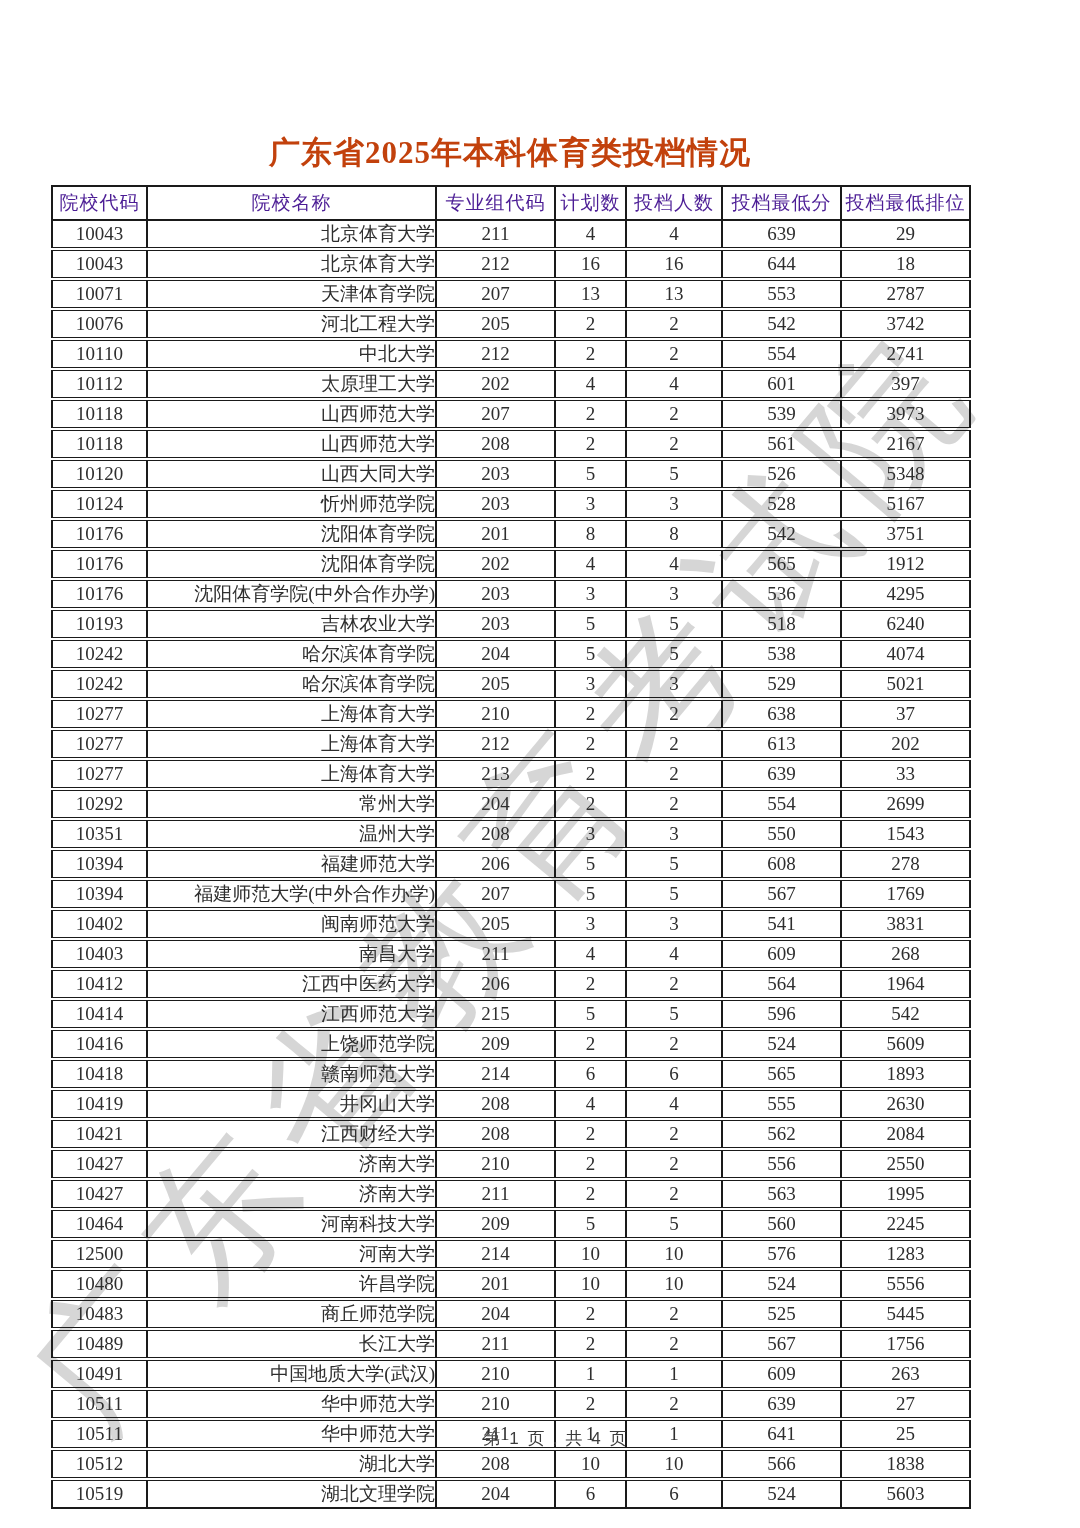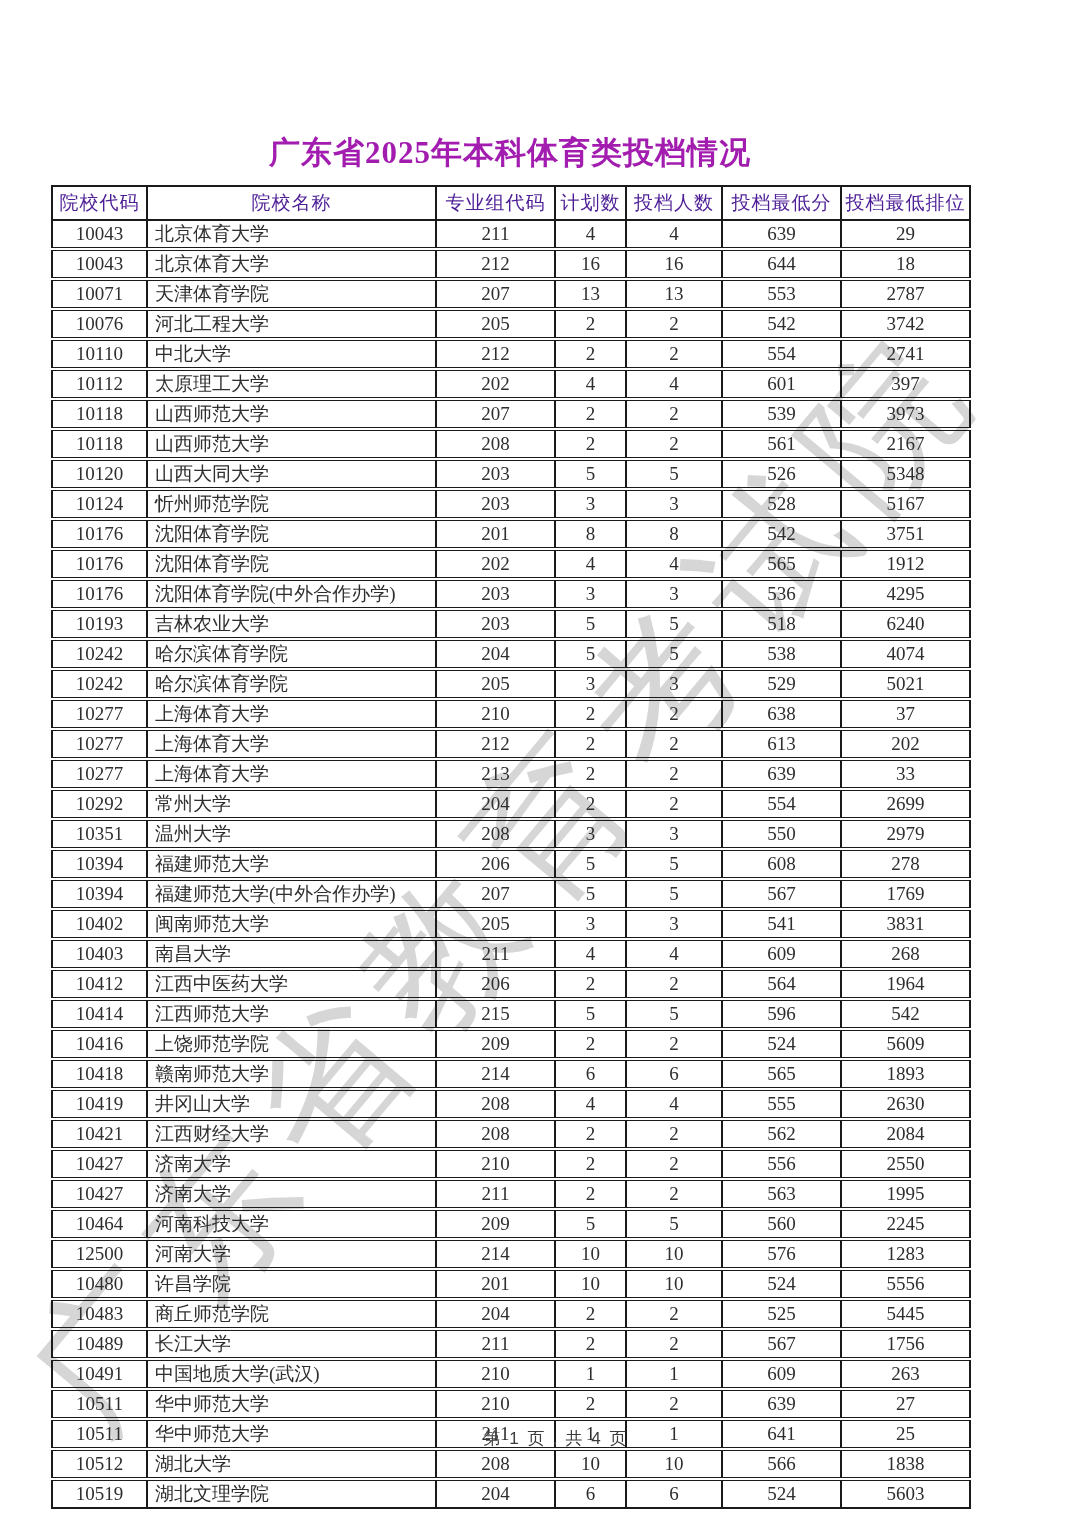--- a/index.html
+++ b/index.html
@@ -34,21 +34,21 @@
     z-index: 1;
     padding-top: 132px;
     margin-left: 51px;
     width: 918px;
   }
   .title {
     margin: 0 0 11px 0;
     text-align: center;
     font-size: 31px;
     font-weight: bold;
-    color: #a21caf;
+    color: #c2410c;
     letter-spacing: 1px;
     font-family: "Liberation Serif", "DejaVu Serif", serif;
   }
   table.tbl {
     width: 918px;
     table-layout: fixed;
     border-collapse: collapse;
     border: 2px solid #1a1a1a;
     background: transparent;
   }
@@ -71,21 +71,21 @@
     font-size: 19px;
     color: #2e2e2e;
     text-align: center;
     padding: 0;
     white-space: nowrap;
     overflow: hidden;
   }
   table.tbl tbody tr:first-child td { border-top: 2px solid #1a1a1a; }
   table.tbl tbody tr:last-child td { border-bottom: 2px solid #1a1a1a; }
   table.tbl td.cell-name {
-    text-align: left;
+    text-align: right;
     padding-left: 7px;
   }
   .footer {
     position: absolute;
     top: 1427px;
     left: 0;
     width: 1080px;
     text-align: center;
     font-size: 17px;
     color: #3c3c3c;
@@ -305,21 +305,21 @@
           <td>554</td>
           <td>2699</td>
         </tr>
         <tr>
           <td>10351</td>
           <td class="cell-name">温州大学</td>
           <td>208</td>
           <td>3</td>
           <td>3</td>
           <td>550</td>
-          <td>2979</td>
+          <td>1543</td>
         </tr>
         <tr>
           <td>10394</td>
           <td class="cell-name">福建师范大学</td>
           <td>206</td>
           <td>5</td>
           <td>5</td>
           <td>608</td>
           <td>278</td>
         </tr>

